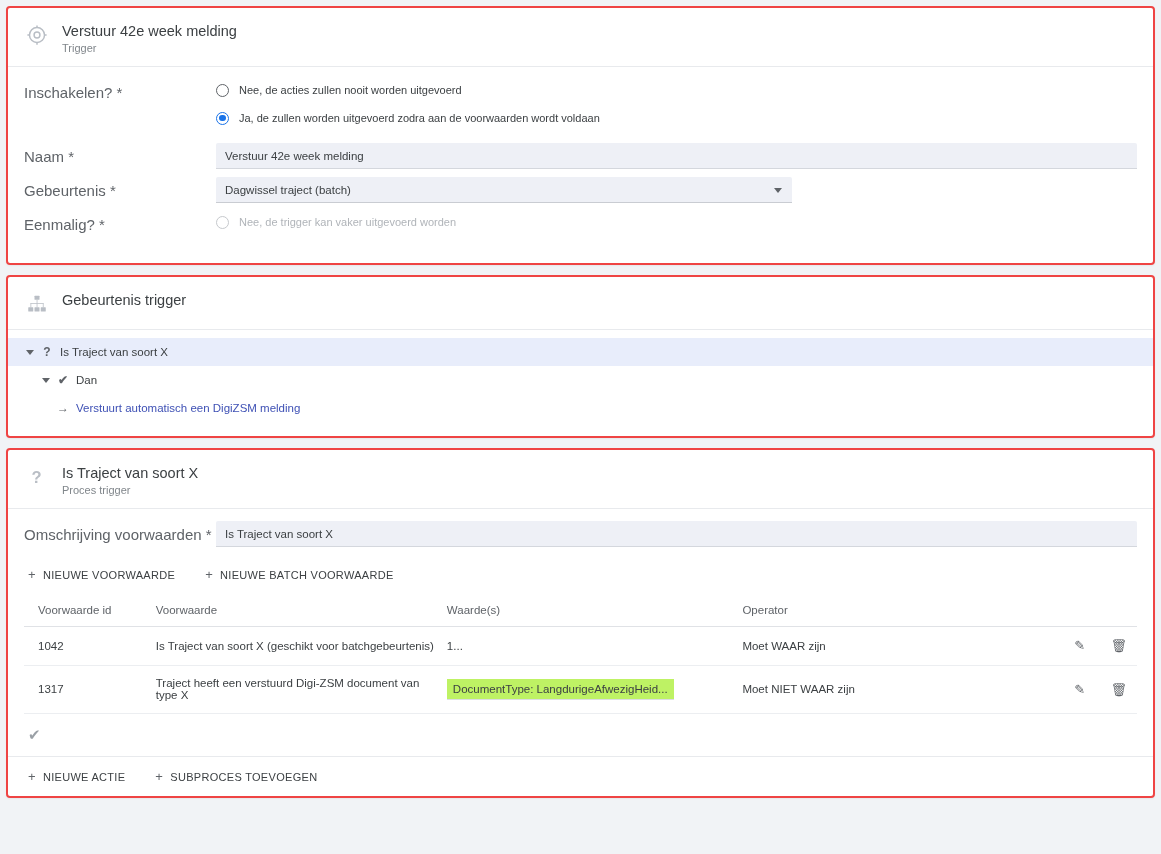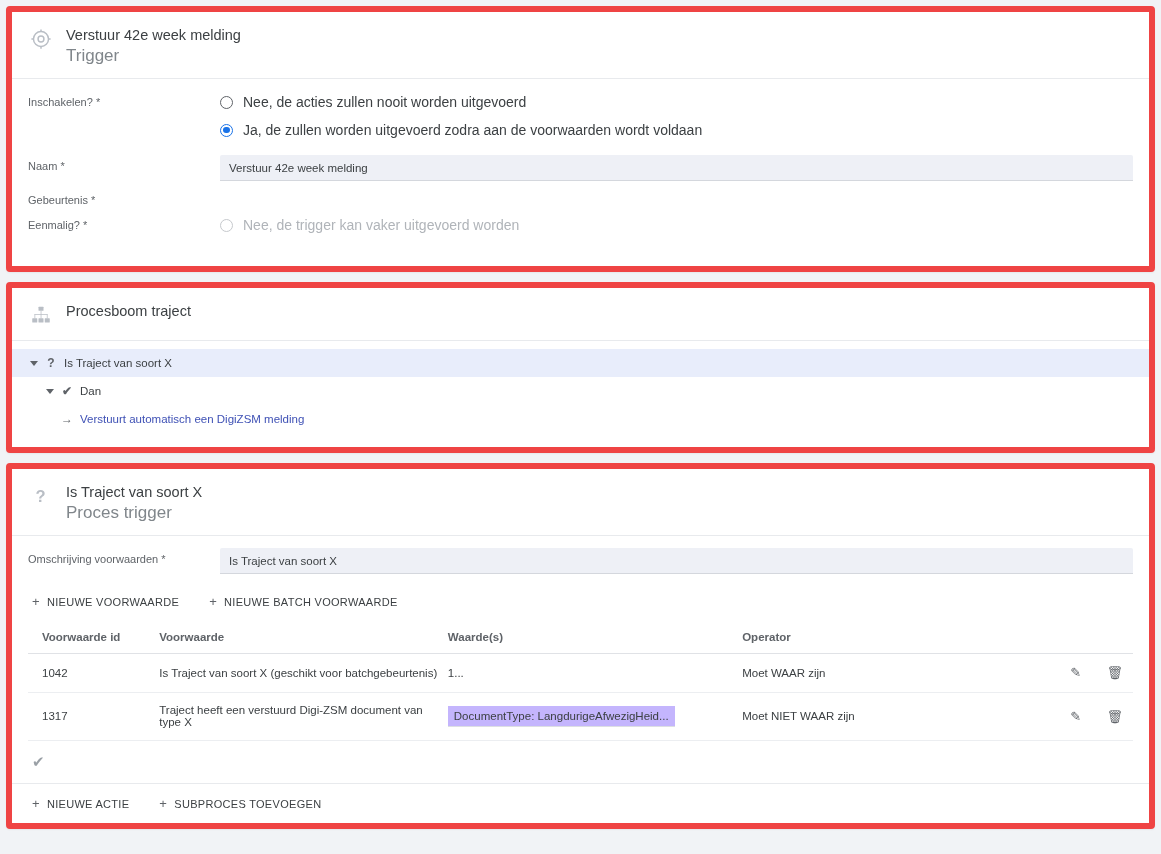--- a/index.html
+++ b/index.html
@@ -8,21 +8,21 @@
     background: #f1f3f6;
     font-family: "Liberation Sans", sans-serif;
     color: #3c4043;
   }
   body { width: 1161px; height: 854px; overflow: hidden; }
 
   .page { padding: 6px 6px 0 6px; }
 
   .card {
     background: #ffffff;
-    border: 6px solid #ef4444;
+    border: 2px solid #ef4444;
     border-radius: 4px;
     margin-bottom: 10px;
     box-shadow: 0 1px 2px rgba(60,64,67,0.06);
   }
 
   
   .card-head {
     display: flex;
     align-items: flex-start;
     padding: 14px 16px 12px 16px;
@@ -35,48 +35,48 @@
     color: #b9bec5;
     display: flex; align-items: center; justify-content: center;
   }
   .head-texts { display: flex; flex-direction: column; }
   .head-title {
     font-size: 14.5px;
     color: #3c4043;
     line-height: 18px;
   }
   .head-sub {
-    font-size: 17px;
+    font-size: 11px;
     color: #80868b;
     margin-top: 2px;
   }
 
   
   .form-body { padding: 12px 16px 16px 16px; }
   .form-row {
     display: flex;
     align-items: flex-start;
     margin-bottom: 8px;
   }
   .form-label {
     width: 192px;
     flex: 0 0 192px;
-    font-size: 11px;
+    font-size: 15px;
     color: #5f6368;
     padding-top: 5px;
   }
   .form-label .req { color: #5f6368; }
   .form-field { flex: 1; }
 
   .radio-line {
     display: flex;
     align-items: center;
     height: 22px;
     margin-bottom: 6px;
-    font-size: 14px;
+    font-size: 11px;
     color: #3c4043;
   }
   .radio {
     width: 13px; height: 13px;
     border-radius: 50%;
     border: 1.6px solid #5f6368;
     margin-right: 10px;
     flex: 0 0 13px;
     position: relative;
     background: #fff;
@@ -197,21 +197,21 @@
   }
 
   
   table.grid {
     width: 100%;
     border-collapse: collapse;
     font-size: 11.5px;
   }
   table.grid th {
     text-align: left;
-    font-weight: bold;
+    font-weight: normal;
     color: #5f6368;
     font-size: 11.5px;
     padding: 10px 8px 10px 0;
     border-bottom: 1px solid #e0e2e6;
   }
   table.grid td {
     padding: 11px 8px 12px 0;
     border-bottom: 1px solid #eceef1;
     color: #3c4043;
     vertical-align: middle;
@@ -226,21 +226,21 @@
     display: inline-block;
     width: 20px;
     color: #5f6368;
     text-align: center;
     cursor: pointer;
     font-size: 13px;
   }
   .icon-btn + .icon-btn { margin-left: 16px; }
 
   .val-field {
-    background: #c4b5fd;
+    background: #bef264;
     border-bottom: 1px solid #dcdee3;
     padding: 4px 6px;
     display: inline-block;
     min-width: 195px;
     color: #3c4043;
   }
 
   .cond-bar {
     display: flex;
     align-items: center;
@@ -305,20 +305,26 @@
         </div>
         <div class="form-field">
           <input class="text-input" value="Verstuur 42e week melding" style="">
         </div>
       </div>
 
       <div class="form-row">
         <div class="form-label">
           <span>Gebeurtenis</span>
           <span class="req">*</span>
+        </div>
+        <div class="form-field">
+          <div class="select-wrap">
+            <div class="select-input">Dagwissel traject (batch)</div>
+            <span class="caret"></span>
+          </div>
         </div>
       </div>
 
       <div class="form-row">
         <div class="form-label">
           <span>Eenmalig?</span>
           <span class="req">*</span>
         </div>
         <div class="form-field">
           <div class="radio-line disabled">
@@ -340,21 +346,21 @@
           <rect x="9" y="16" width="6" height="5" rx="0.6"></rect>
           <rect x="16.5" y="16" width="6" height="5" rx="0.6"></rect>
           <rect x="11.6" y="7" width="0.9" height="4"></rect>
           <rect x="4.2" y="11" width="15.6" height="0.9"></rect>
           <rect x="4.2" y="11" width="0.9" height="5"></rect>
           <rect x="11.6" y="11" width="0.9" height="5"></rect>
           <rect x="19" y="11" width="0.9" height="5"></rect>
         </svg>
       </div>
       <div class="head-texts">
-        <div class="head-title">Procesboom traject</div>
+        <div class="head-title">Gebeurtenis trigger</div>
       </div>
     </div>
 
     <div style="padding:8px 0 14px 0;">
       <div class="tree-row selected">
         <span class="tw">
             <span class="tri"></span>
           </span>
         <span class="tree-icon">?</span>
         <span class="tree-label">Is Traject van soort X</span>

